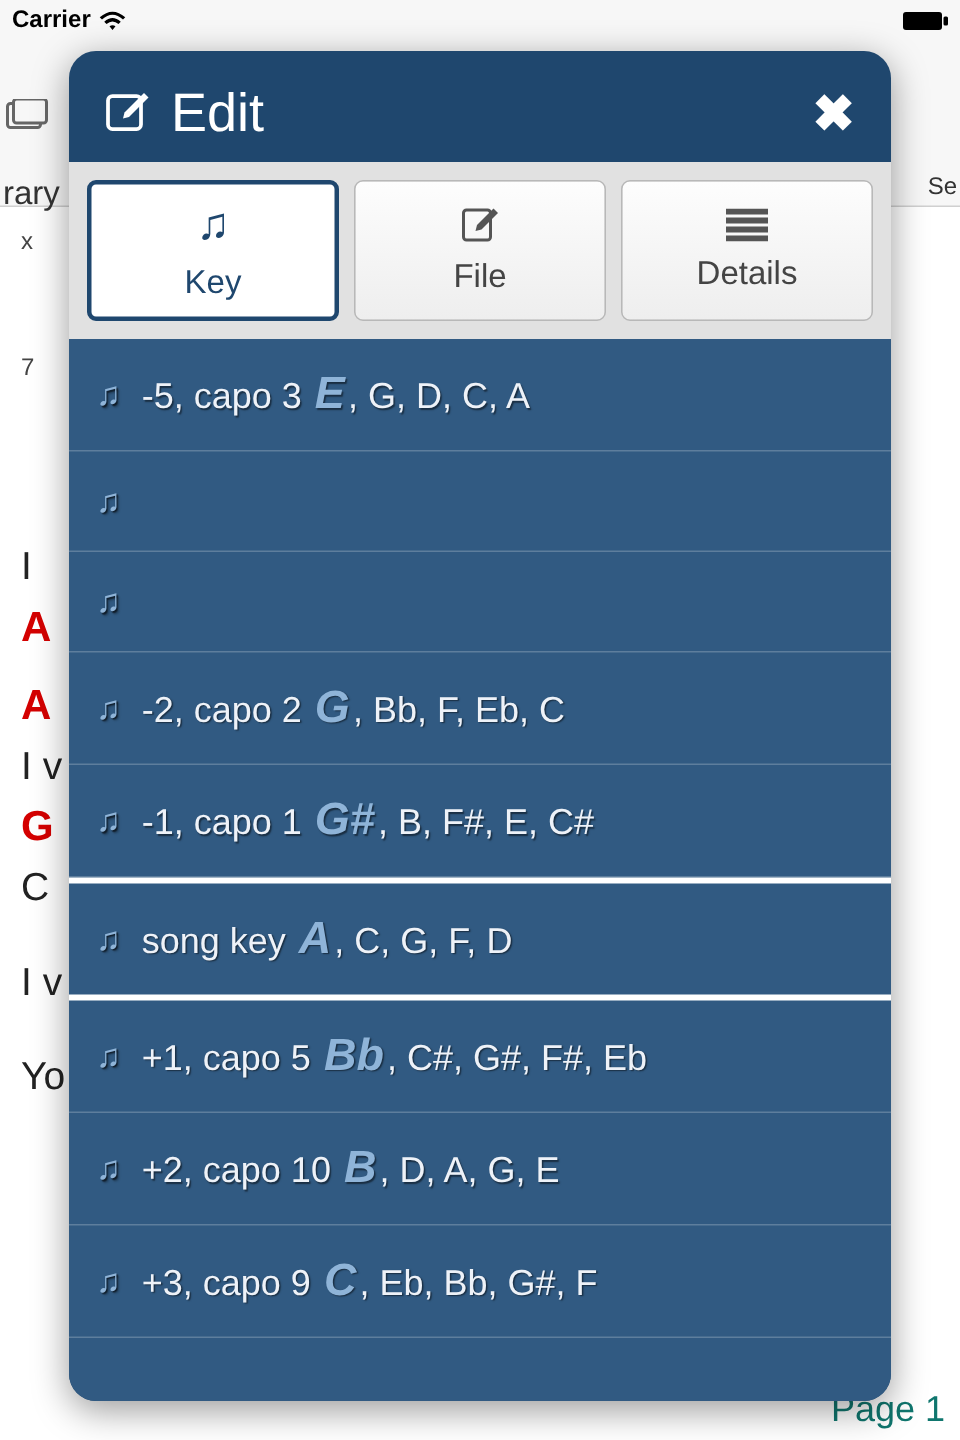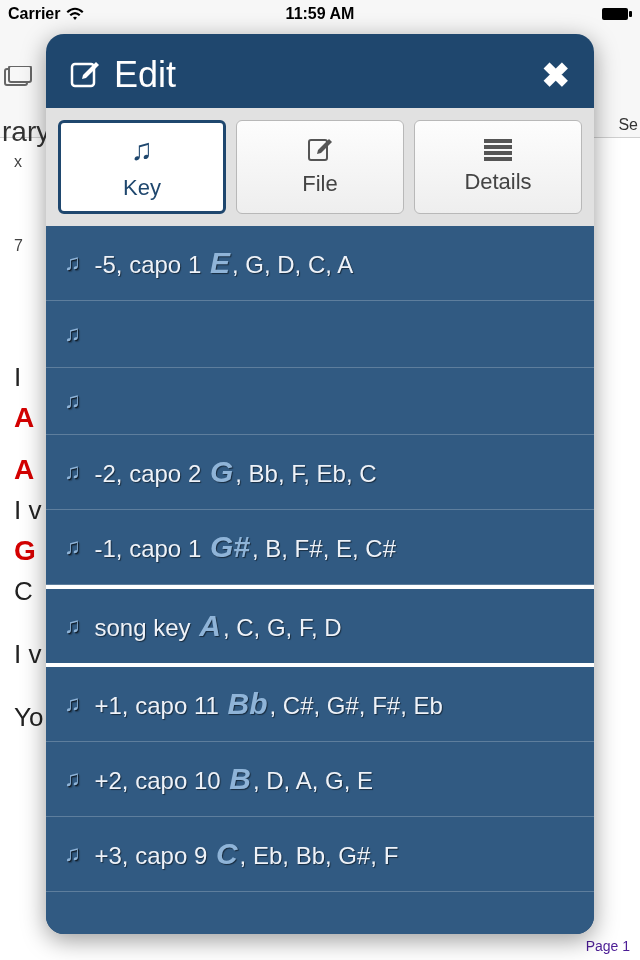--- a/index.html
+++ b/index.html
@@ -6,30 +6,30 @@
   html, body { width: 640px; height: 960px; overflow: hidden; font-family: "Helvetica Neue", Helvetica, Arial, sans-serif; }
   body { background: #fff; }
 
   
   .status-bar { height: 28px; background: #f7f7f7; display: flex; align-items: center; justify-content: space-between; padding: 0 8px; font-size: 16px; font-weight: 600; color: #000; }
   .status-left, .status-right { display: flex; align-items: center; gap: 6px; }
   .status-center { position: absolute; left: 0; right: 0; text-align: center; pointer-events: none; }
 
   
   .under-toolbar { height: 110px; background: #f7f7f7; border-bottom: 1px solid #d0d0d0; position: relative; }
-  .under-toolbar .left-frag { position: absolute; left: 2px; top: 88px; font-size: 28px; color: #333; }
+  .under-toolbar .left-frag { position: absolute; left: 2px; top: 88px; font-size: 22px; color: #333; }
   .under-toolbar .right-frag { position: absolute; right: 2px; top: 88px; font-size: 16px; color: #333; }
   .under-toolbar .book-icon { position: absolute; left: 4px; top: 38px; color: #555; }
 
   
   .bg-content { position: absolute; left: 14px; top: 150px; font-size: 26px; color: #222; line-height: 1.5; }
   .bg-content .red { color: #d40000; font-weight: 700; font-size: 28px; }
   .bg-content .chord-frag { font-size: 16px; color: #444; }
 
-  .page-num { position: absolute; right: 10px; bottom: 6px; color: #4c1d95; font-size: 14px; }
+  .page-num { position: absolute; right: 10px; bottom: 6px; color: #0f766e; font-size: 24px; }
 
   
   .modal { position: absolute; left: 46px; top: 34px; width: 548px; height: 900px; background: #1f476e; border-radius: 18px; box-shadow: 0 6px 24px rgba(0,0,0,0.4); display: flex; flex-direction: column; overflow: hidden; }
   .modal-header { display: flex; align-items: center; justify-content: space-between; padding: 20px 24px 12px 24px; color: #fff; }
   .modal-title-wrap { display: flex; align-items: center; gap: 14px; }
   .modal-title { font-size: 36px; font-weight: 400; }
   .close-x { font-size: 34px; font-weight: 700; cursor: pointer; }
 
   
   .tab-bar { background: #e1e1e1; padding: 12px 10px; display: flex; gap: 10px; justify-content: center; }
@@ -57,21 +57,20 @@
 
 <div class="status-bar">
   <div class="status-left">
     <span>Carrier</span>
     <span>
       <svg width="18" height="14" viewBox="0 0 18 14">
           <path d="M9 13 L11 10.5 Q9 9 7 10.5 Z M3.5 7.5 Q9 2.5 14.5 7.5 L13 9 Q9 5.5 5 9 Z M0.5 4.5 Q9 -3 17.5 4.5 L16 6 Q9 -0.5 2 6 Z" fill="#000"></path>
         </svg>
     </span>
   </div>
-  <div class="status-center">11:59 AM</div>
   <div class="status-right">
     <span>
       <svg width="30" height="14" viewBox="0 0 30 14">
           <rect x="0" y="1" width="26" height="12" rx="2" fill="#000"></rect>
           <rect x="27" y="4" width="3" height="6" rx="1" fill="#000"></rect>
         </svg>
     </span>
   </div>
 </div>
 
@@ -141,21 +140,21 @@
             <rect y="18" width="28" height="4" fill="#555"></rect>
           </svg>
       </span>
       <span>Details</span>
     </div>
   </div>
 
   <div class="list-wrap" id="key-list">
       <div class="key-item">
         <span class="key-note-icon">♫</span>
-        <span><span class="key-desc">-5, capo 1 </span><span class="key-main">E</span><span class="key-desc">, G, D, C, A</span></span>
+        <span><span class="key-desc">-5, capo 3 </span><span class="key-main">E</span><span class="key-desc">, G, D, C, A</span></span>
       </div>
       <div class="key-item">
         <span class="key-note-icon">♫</span>
       </div>
       <div class="key-item">
         <span class="key-note-icon">♫</span>
       </div>
       <div class="key-item">
         <span class="key-note-icon">♫</span>
         <span><span class="key-desc">-2, capo 2 </span><span class="key-main">G</span><span class="key-desc">, Bb, F, Eb, C</span></span>
@@ -163,21 +162,21 @@
       <div class="key-item">
         <span class="key-note-icon">♫</span>
         <span><span class="key-desc">-1, capo 1 </span><span class="key-main">G#</span><span class="key-desc">, B, F#, E, C#</span></span>
       </div>
       <div class="key-item current-top current-bottom">
         <span class="key-note-icon">♫</span>
         <span><span class="key-desc">song key </span><span class="key-main">A</span><span class="key-desc">, C, G, F, D</span></span>
       </div>
       <div class="key-item">
         <span class="key-note-icon">♫</span>
-        <span><span class="key-desc">+1, capo 11 </span><span class="key-main">Bb</span><span class="key-desc">, C#, G#, F#, Eb</span></span>
+        <span><span class="key-desc">+1, capo 5 </span><span class="key-main">Bb</span><span class="key-desc">, C#, G#, F#, Eb</span></span>
       </div>
       <div class="key-item">
         <span class="key-note-icon">♫</span>
         <span><span class="key-desc">+2, capo 10 </span><span class="key-main">B</span><span class="key-desc">, D, A, G, E</span></span>
       </div>
       <div class="key-item">
         <span class="key-note-icon">♫</span>
         <span><span class="key-desc">+3, capo 9 </span><span class="key-main">C</span><span class="key-desc">, Eb, Bb, G#, F</span></span>
       </div>
     </div>

